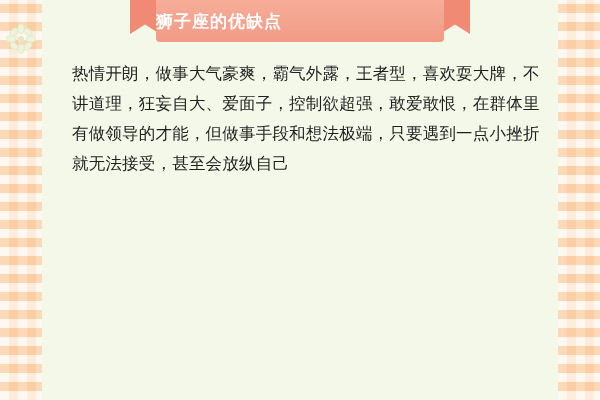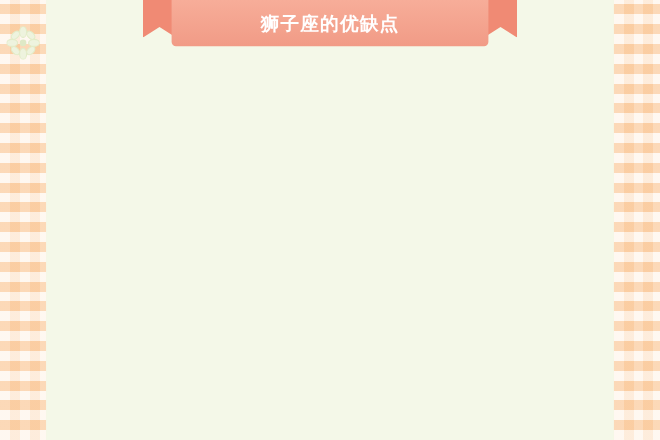--- a/index.html
+++ b/index.html
@@ -67,21 +67,21 @@
     position: absolute;
     left: 26px;
     right: 26px;
     top: 0;
     height: 42px;
     background: #f4a08d;
     background: linear-gradient(180deg, #f7ad99 0%, #f19b86 100%);
     border-radius: 0 0 4px 4px;
     display: flex;
     align-items: center;
-    justify-content: center;
+    justify-content: flex-start;
   }
   .ribbon-title {
     color: #ffffff;
     font-size: 17px;
     font-weight: bold;
     letter-spacing: 1px;
     white-space: nowrap;
   }
   .ribbon-tail {
     position: absolute;
@@ -145,15 +145,16 @@
 
   <div class="ribbon">
     <div class="ribbon-tail left"></div>
     <div class="ribbon-tail right"></div>
     <div class="ribbon-body">
       <span class="ribbon-title">狮子座的优缺点</span>
     </div>
   </div>
 
   <div class="content">
+    <p class="para">热情开朗，做事大气豪爽，霸气外露，王者型，喜欢耍大牌，不讲道理，狂妄自大、爱面子，控制欲超强，敢爱敢恨，在群体里有做领导的才能，但做事手段和想法极端，只要遇到一点小挫折就无法接受，甚至会放纵自己</p>
   </div>
 
 </div>
 
 </body></html>

